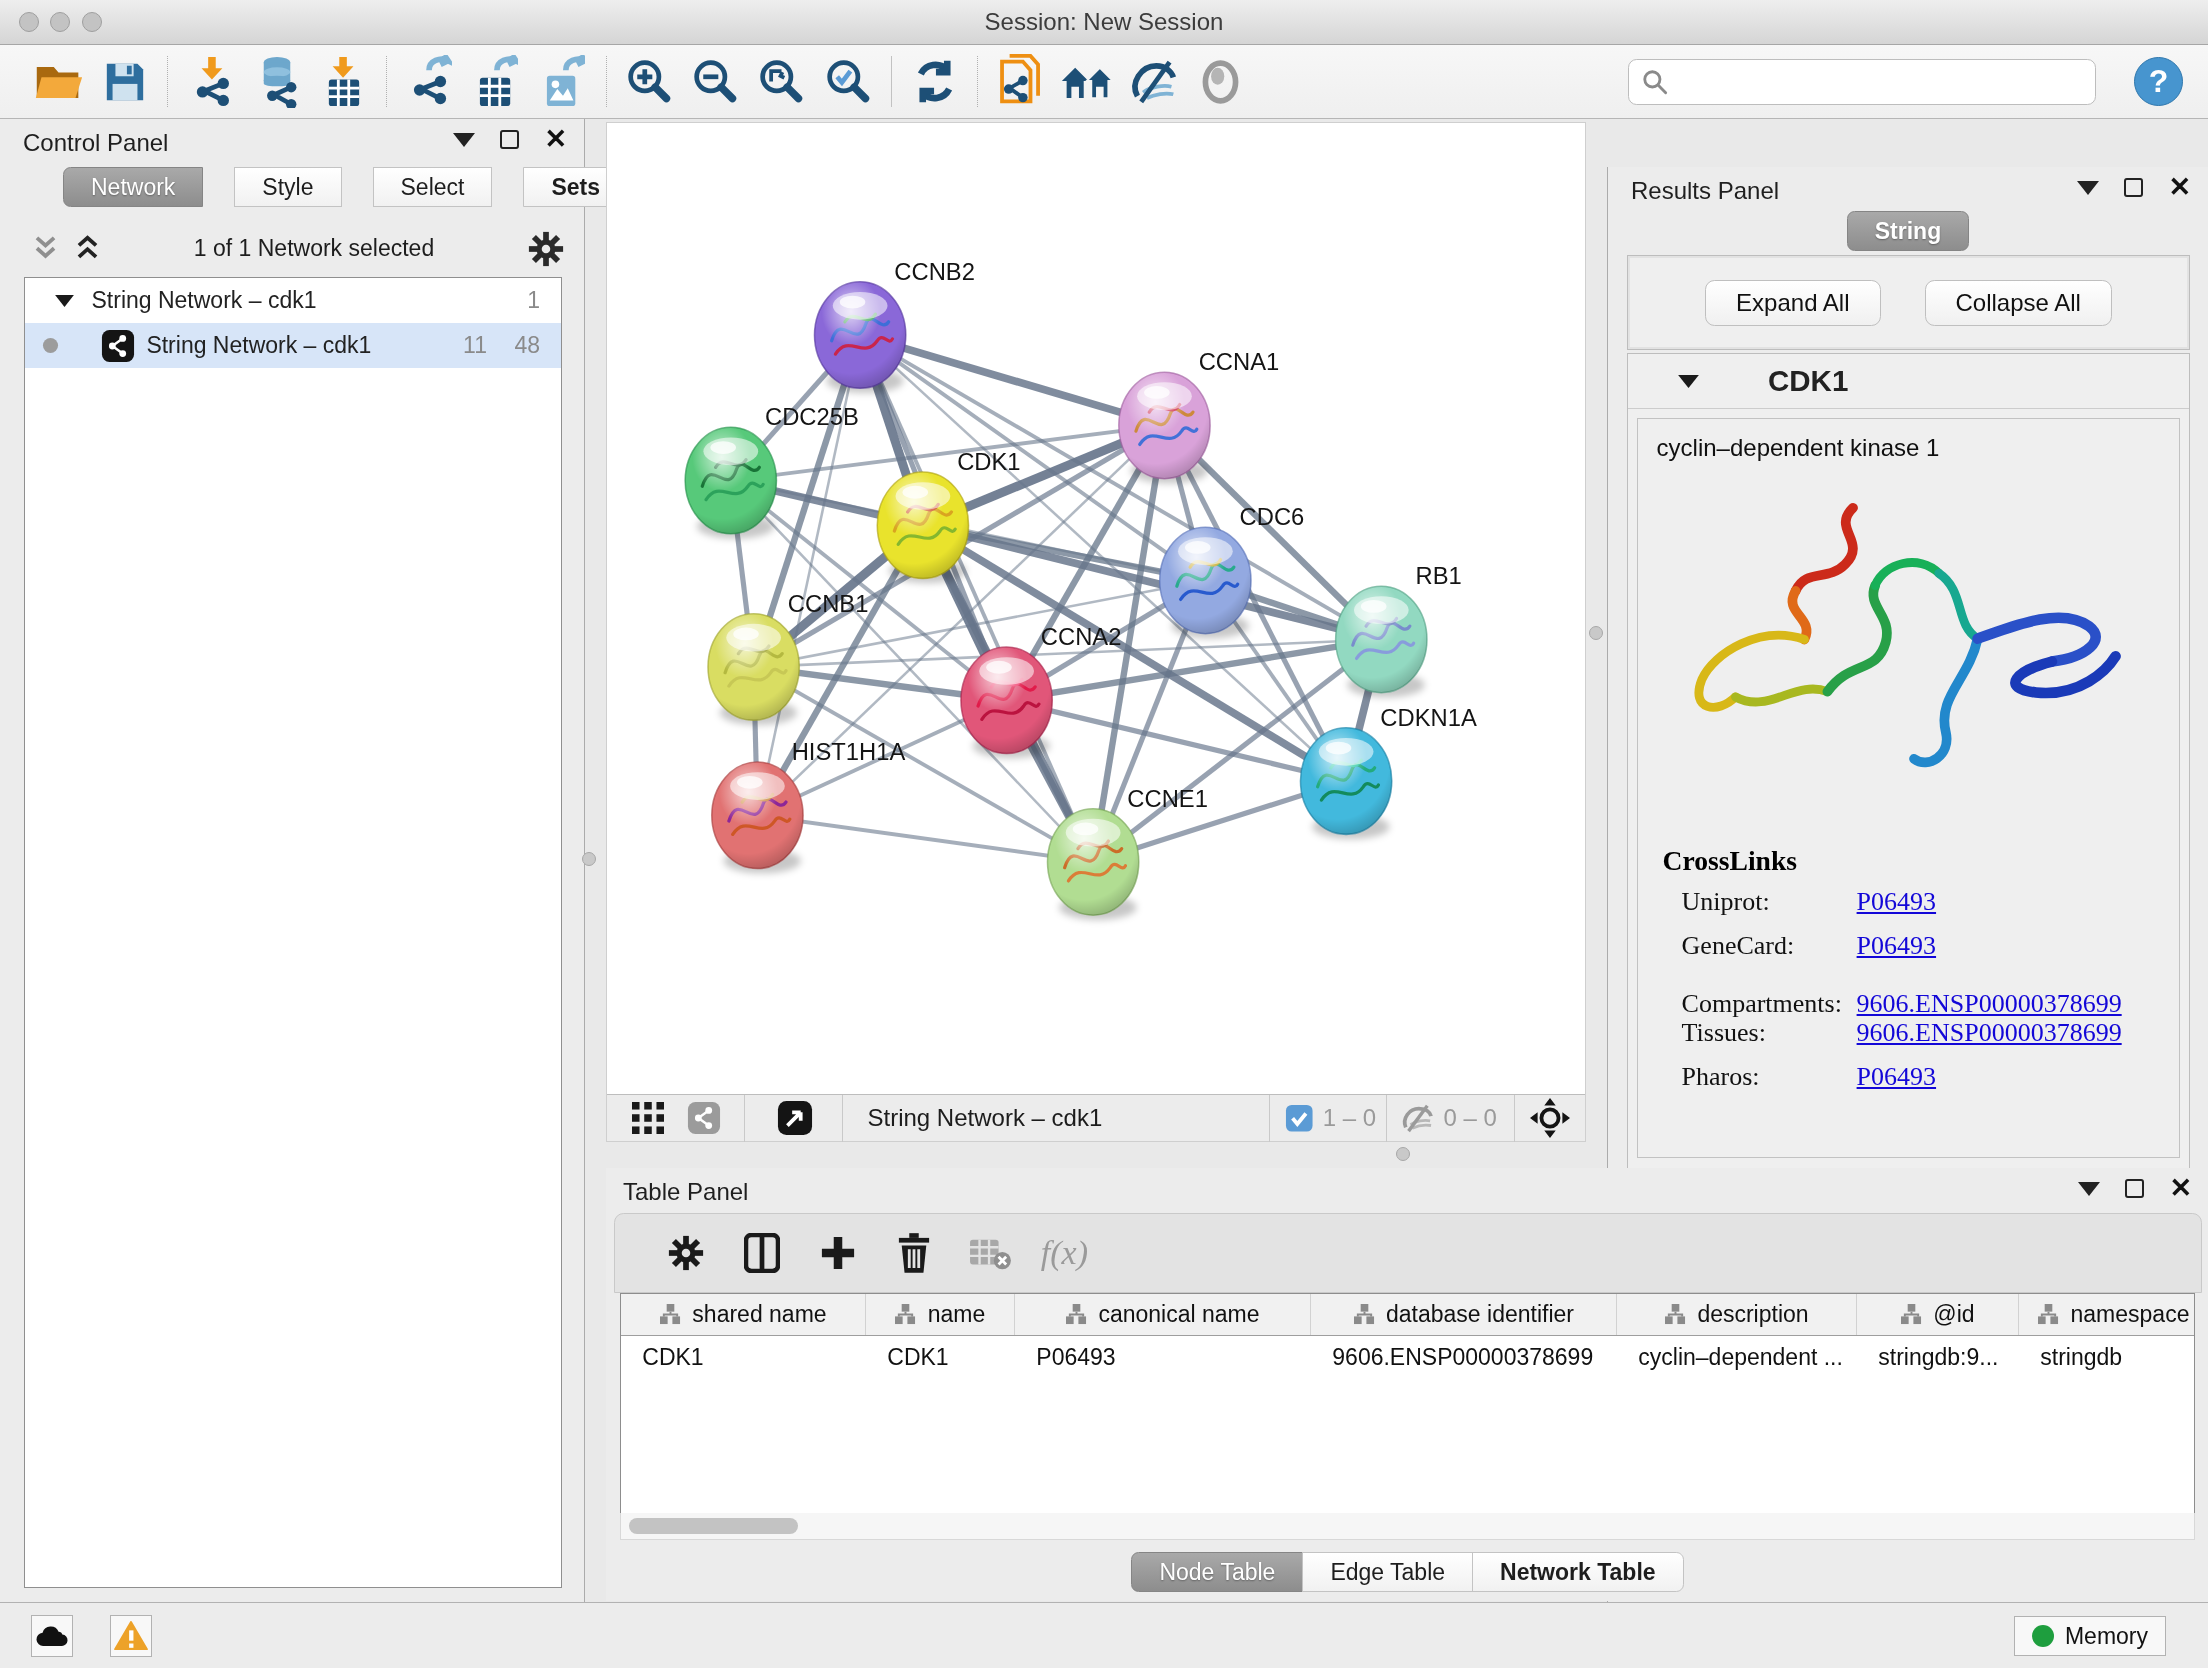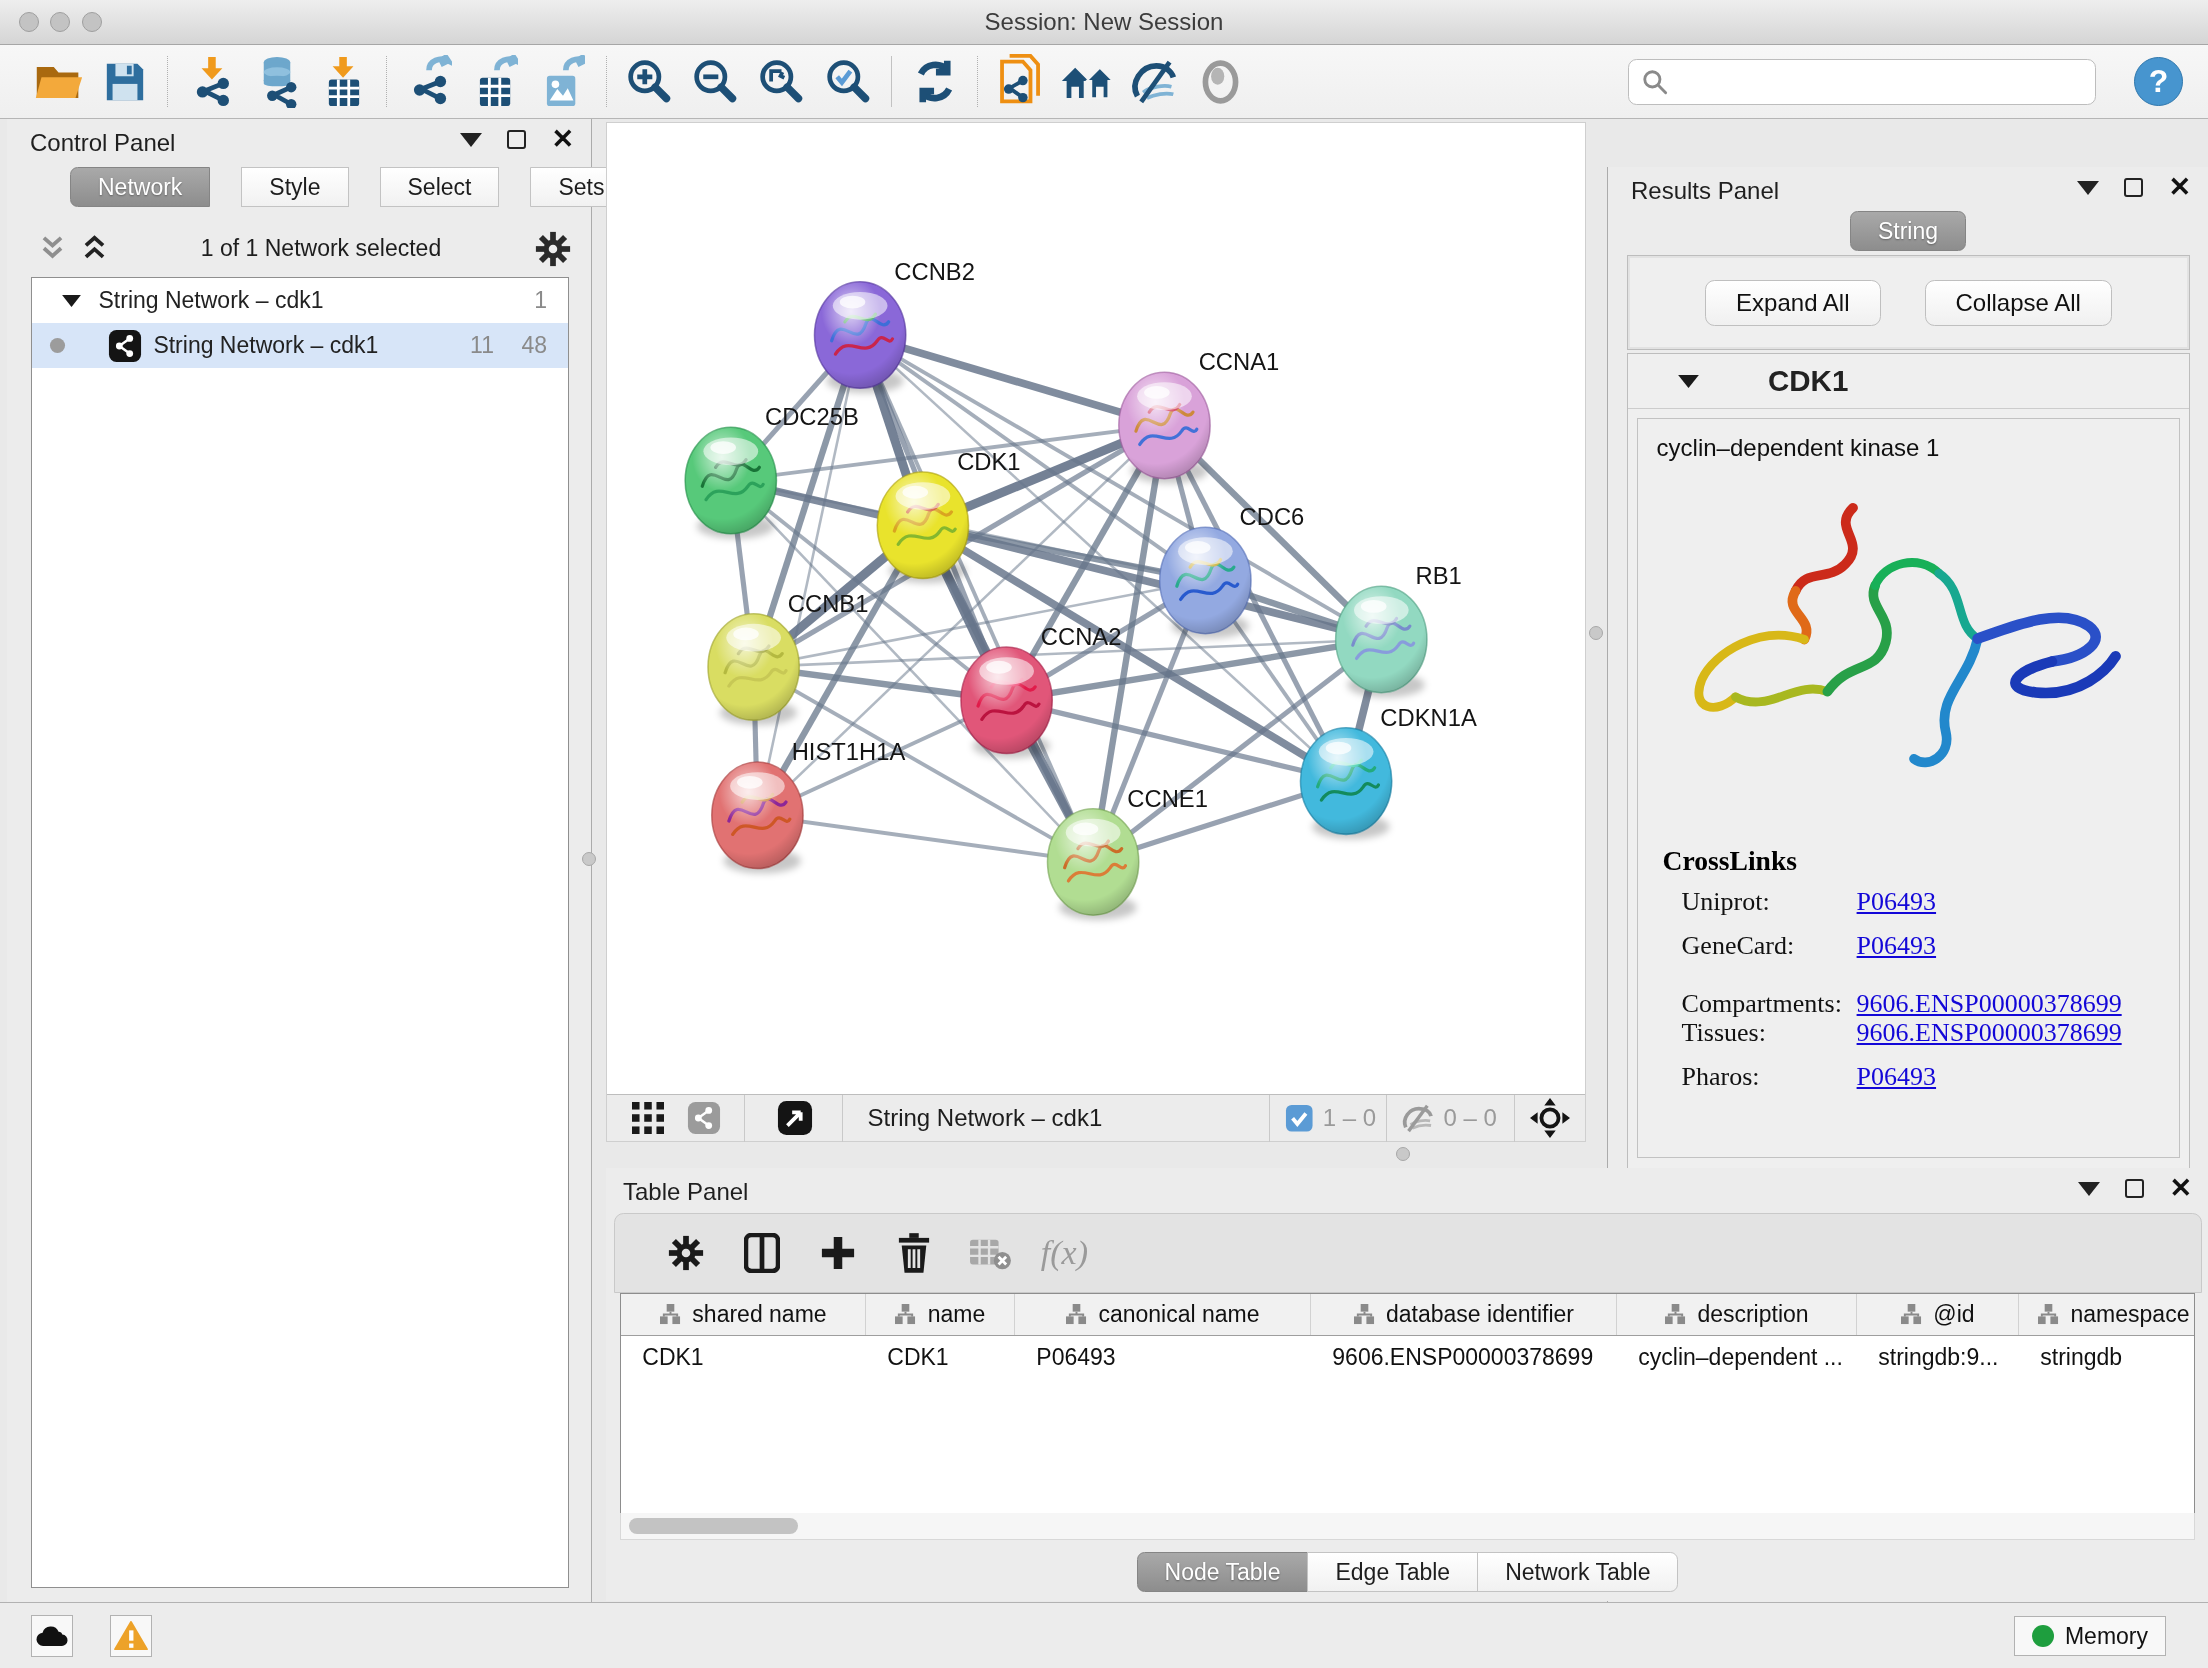--- a/index.html
+++ b/index.html
@@ -29,27 +29,27 @@
   
   .panel-title { position:absolute; left:23px; top:9.5px; font-size:24px; color:#1f1f1f; }
   .win-ctrls { position:absolute; top:11.4px; right:17px; display:flex; align-items:center; gap:25px; }
   .tri-down { width:0; height:0; border-left:11.4px solid transparent; border-right:11.4px solid transparent; border-top:14.3px solid #222; }
   .float-ico { width:19px; height:19px; border:2.9px solid #222; border-radius:2.9px; }
   .close-ico { font-size:27px; font-weight:bold; color:#111; line-height:19px; }
 
   .tab { background:linear-gradient(#ffffff,#f1f1f1); border:1px solid #c3c3c3; color:#1d1d1d;
     font-size:23px; height:40px; padding:0 27px; display:flex; align-items:center; margin-left:-1px; }
   .tab:first-child { border-radius:7.6px 0 0 7.6px; margin-left:0; }
-  .tab:last-child { border-radius:0 7.6px 7.6px 0; }
+  .tab:last-child { border-radius:0 7.6px 7.6px 0;font-weight:bold; }
   .tab.selected { background:linear-gradient(#a9a9a9,#8d8d8d); color:#fff; border-color:#858585;
     text-shadow:0 1px 1.9px rgba(0,0,0,.35); }
   .tab.single { border-radius:7.6px; }
 
   
-  .control-panel { position:absolute; left:7px; top:119px; width:585px; height:1483px;
+  .control-panel { position:absolute; left:0; top:119px; width:585px; height:1483px;
     background:#ececec; border-right:1px solid #ababab; }
   .cp-tabs { position:absolute; left:63px; top:48px; display:flex;gap:32px; }
   .cp-subheader { position:absolute; left:0; top:105px; width:603px; height:49px; display:flex; align-items:center; }
   .cp-subheader .status { flex:1; text-align:center; font-size:23px; color:#1d1d1d; }
   .cp-tree { position:absolute; left:24px; top:158px; width:538px; height:1311px;
     background:#fff; border:1px solid #8f8f8f; }
   .tree-row { position:relative; height:45px; display:flex; align-items:center; font-size:23px; }
   .tree-row.selected { background:#d7e5f8; }
   .tree-count { position:absolute; color:#8a8a8a; font-size:23px; }
 

